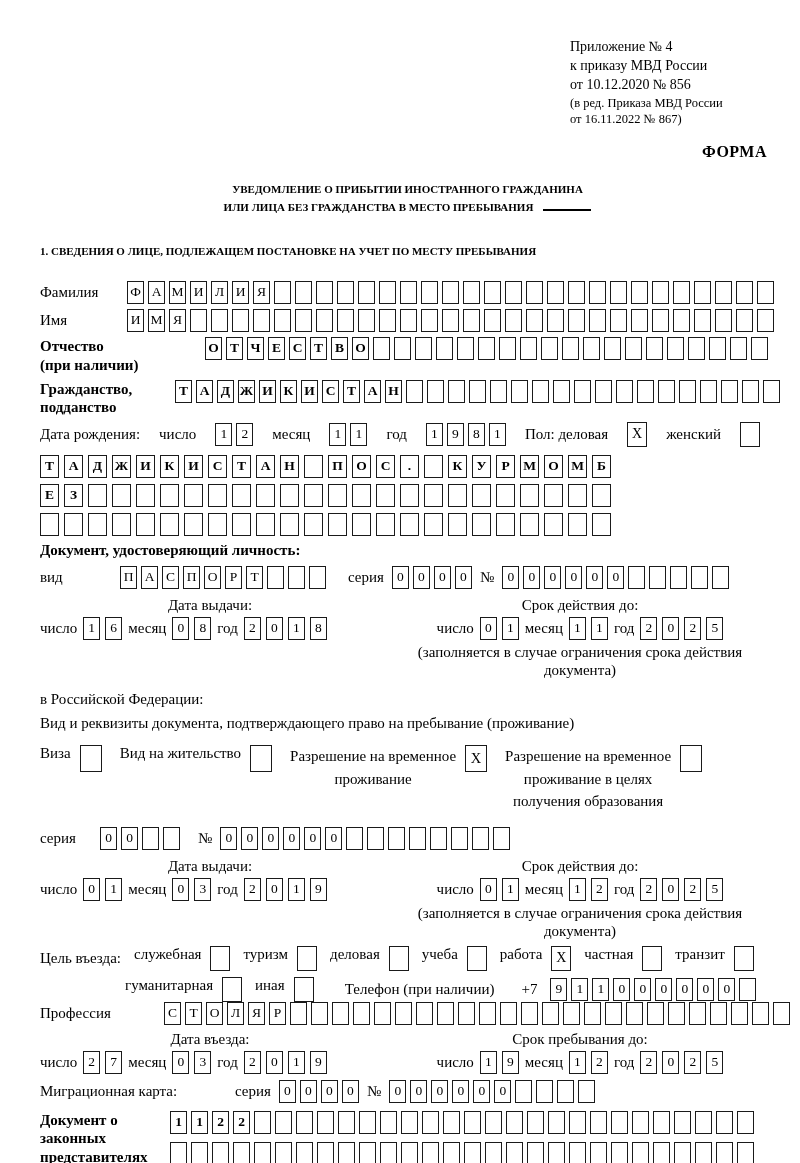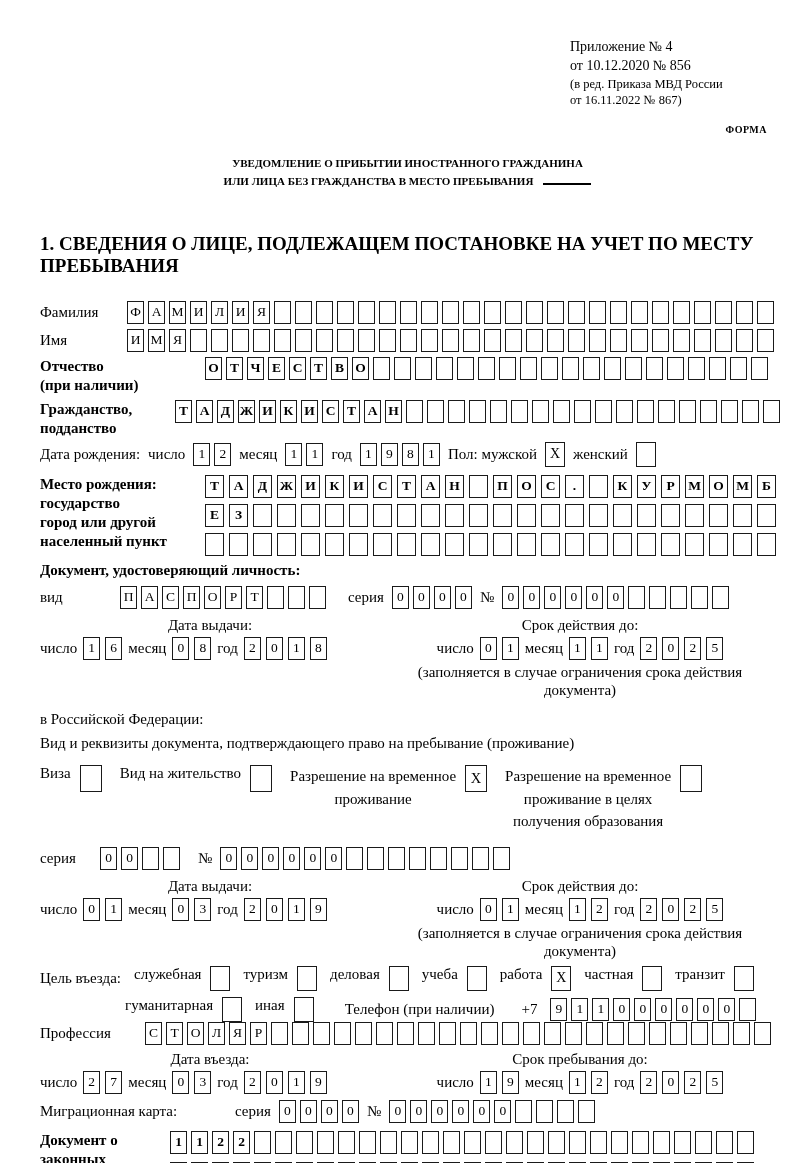--- a/index.html
+++ b/index.html
@@ -5,25 +5,25 @@
   html,body{margin:0;padding:0;background:#888;}
   .page{
     width:800px;min-height:1163px;background:#fff;color:#000;
     font-family:"Liberation Serif","DejaVu Serif",serif;
     font-size:15px;box-sizing:border-box;
     padding:38px 25px 20px 40px;position:relative;margin:0 auto;
   }
   
   .hdr{margin-left:530px;line-height:1.35;font-size:14px;}
   .hdr .small{font-size:12.5px;line-height:1.3;}
-  .forma{font-weight:bold;text-align:right;padding-right:8px;margin-top:16px;font-size:10px;letter-spacing:.5px;}
+  .forma{font-weight:bold;text-align:right;padding-right:8px;margin-top:16px;font-size:16px;letter-spacing:.5px;}
   
   .title{text-align:center;font-weight:bold;font-size:11px;margin-top:20px;line-height:1.5;}
   .uline{display:inline-block;width:48px;border-bottom:2px solid #000;margin-left:10px;height:1em;vertical-align:baseline;}
-  .sect{font-weight:bold;font-size:19px;margin-top:44px;margin-bottom:24px;}
+  .sect{font-weight:bold;font-size:11px;margin-top:30px;margin-bottom:24px;}
   
   .frow{display:flex;align-items:center;margin-bottom:5px;}
   .frow.top{align-items:flex-start;font-weight:bold;}
   .flabel{flex:0 0 auto;line-height:1.25;}
   .w87{width:87px;} .w105{width:105px;} .w135{width:135px;} .w165{width:165px;} .w130{width:130px;} .w155{width:155px;}
   
   .cells{display:flex;gap:4px;flex:0 0 auto;}
   .cell{
     flex:0 0 auto;width:17px;height:23px;border:1.6px solid #1a1a1a;box-sizing:border-box;
     text-align:center;font-size:13.5px;line-height:20px;background:#fff;
@@ -41,31 +41,32 @@
   .dategroup{display:flex;align-items:center;gap:6px;}
   .dategroup .cells{gap:5px;}
   .note{font-size:15px;text-align:center;margin-top:3px;line-height:1.2;}
   .docheading{font-weight:bold;text-align:left;margin:6px 0 7px 0;}
   
   .inl{display:flex;align-items:center;gap:8px;flex-wrap:nowrap;}
   .gap14{gap:13px;}
   .permitrow{display:flex;align-items:flex-start;gap:18px;margin:10px 0 14px 0;}
   .permitopt{display:flex;align-items:flex-start;gap:9px;}
   .plines{text-align:center;line-height:1.5;}
-  .mt6{margin-top:6px;} .mt10{} .mb8{margin-bottom:8px;}
+  .mt6{margin-top:6px;} .mt10{gap:19px;} .mb8{margin-bottom:8px;}
   .para{line-height:1.6;margin-top:8px;}
   .purpose2{margin-left:85px;}
 </style>
 </head>
 <body>
 
 <div class="page">
 
   <div class="hdr">
     <div>Приложение № 4</div>
+    <div>к приказу МВД России</div>
     <div>от 10.12.2020 № 856</div>
     <div class="small">(в ред. Приказа МВД России</div>
     <div class="small">от 16.11.2022 № 867)</div>
   </div>
 
   <div class="forma">ФОРМА</div>
 
   <div class="title">
     <div>УВЕДОМЛЕНИЕ О ПРИБЫТИИ ИНОСТРАННОГО ГРАЖДАНИНА</div>
     <div><span>ИЛИ ЛИЦА БЕЗ ГРАЖДАНСТВА В МЕСТО ПРЕБЫВАНИЯ</span><span class="uline"></span></div>
@@ -233,37 +234,31 @@
         <span class="cell">1</span>
         <span class="cell">1</span>
       </span>
     <span>год</span>
     <span class="cells">
         <span class="cell">1</span>
         <span class="cell">9</span>
         <span class="cell">8</span>
         <span class="cell">1</span>
       </span>
-    <span>Пол: мужской</span>
+    <span>Пол: деловая</span>
     <span class="cells cb">
         <span class="cell">X</span>
       </span>
     <span>женский</span>
     <span class="cells cb">
         <span class="cell"></span>
       </span>
   </div>
 
   <div class="frow top">
-    <div class="flabel w165">
-      <div>Место рождения:</div>
-      <div>государство</div>
-      <div>город или другой</div>
-      <div>населенный пункт</div>
-    </div>
     <div class="rows">
       <div class="cells wide">
           <span class="cell">Т</span>
           <span class="cell">А</span>
           <span class="cell">Д</span>
           <span class="cell">Ж</span>
           <span class="cell">И</span>
           <span class="cell">К</span>
           <span class="cell">И</span>
           <span class="cell">С</span>

